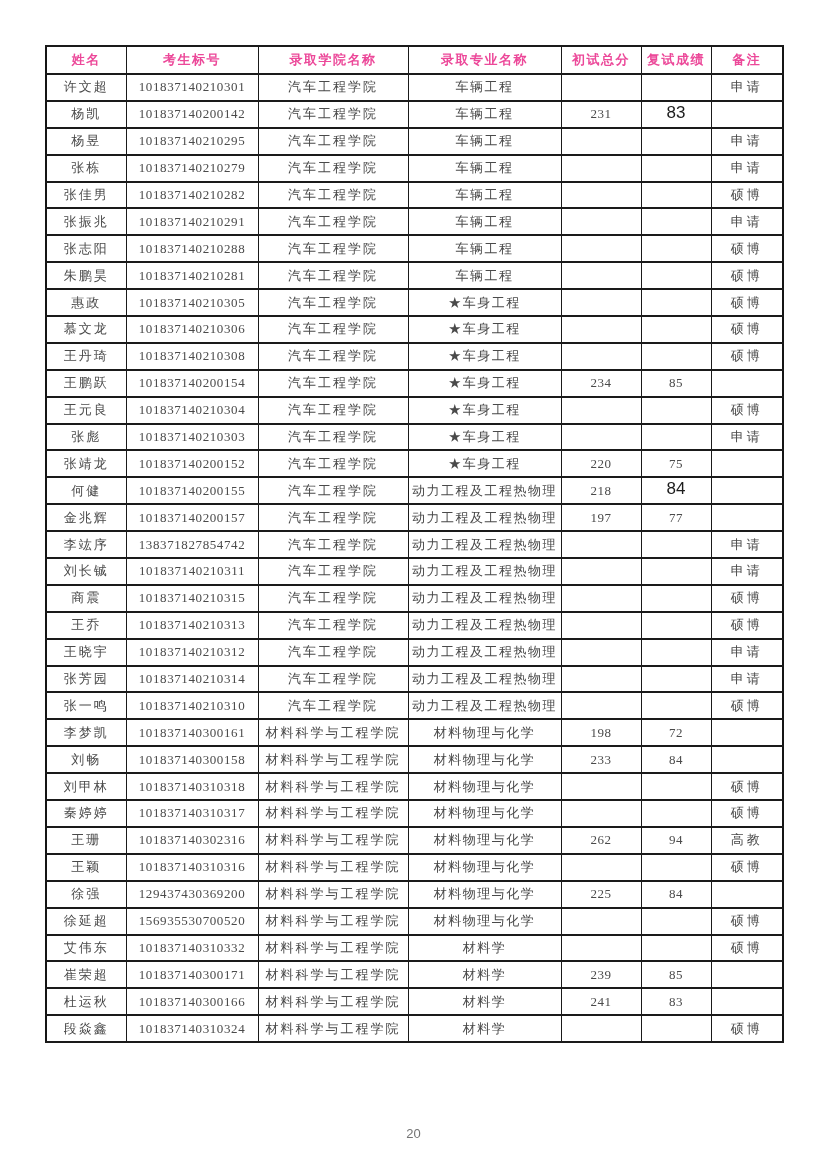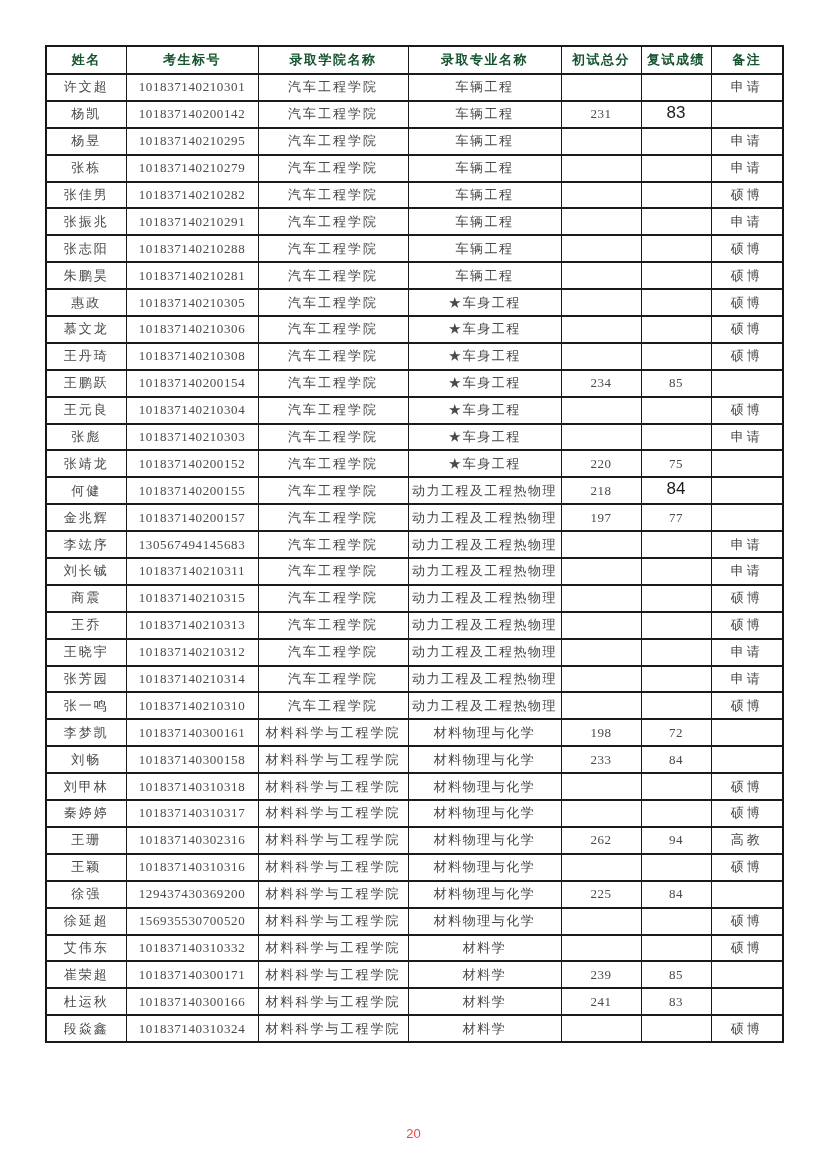--- a/index.html
+++ b/index.html
@@ -31,21 +31,21 @@
     padding: 0;
     text-align: center;
     vertical-align: middle;
     overflow: hidden;
     white-space: nowrap;
   }
   table.admission th {
     height: 26px;
     font-size: 13px;
     font-weight: bold;
-    color: #14532d;
+    color: #ec4899;
     letter-spacing: 1.5px;
   }
   table.admission td {
     height: 24.9px;
     font-size: 13px;
     color: #4a4a4a;
   }
   
   td.c-name   { letter-spacing: 2px; }
   td.c-id     { letter-spacing: 0.6px; font-size: 13.5px; }
@@ -64,21 +64,21 @@
     letter-spacing: 0;
   }
   .page-number {
     position: absolute;
     left: 0;
     top: 1126px;
     width: 100%;
     text-align: center;
     font-family: "Liberation Sans", "DejaVu Sans", sans-serif;
     font-size: 13px;
-    color: #ef4444;
+    color: #737373;
   }
 </style>
 </head>
 <body>
 
 <table class="admission">
   <colgroup>
     <col style="width:80px">
     <col style="width:132px">
     <col style="width:150px">
@@ -247,21 +247,21 @@
         <td class="c-name">金兆辉</td>
         <td class="c-id">101837140200157</td>
         <td class="c-college">汽车工程学院</td>
         <td class="c-major">动力工程及工程热物理</td>
         <td class="c-score1">197</td>
         <td class="c-score2">77</td>
         <td class="c-note"></td>
       </tr>
       <tr>
         <td class="c-name">李竑序</td>
-        <td class="c-id">130567494145683</td>
+        <td class="c-id">138371827854742</td>
         <td class="c-college">汽车工程学院</td>
         <td class="c-major">动力工程及工程热物理</td>
         <td class="c-score1"></td>
         <td class="c-score2"></td>
         <td class="c-note">申请</td>
       </tr>
       <tr>
         <td class="c-name">刘长铖</td>
         <td class="c-id">101837140210311</td>
         <td class="c-college">汽车工程学院</td>

